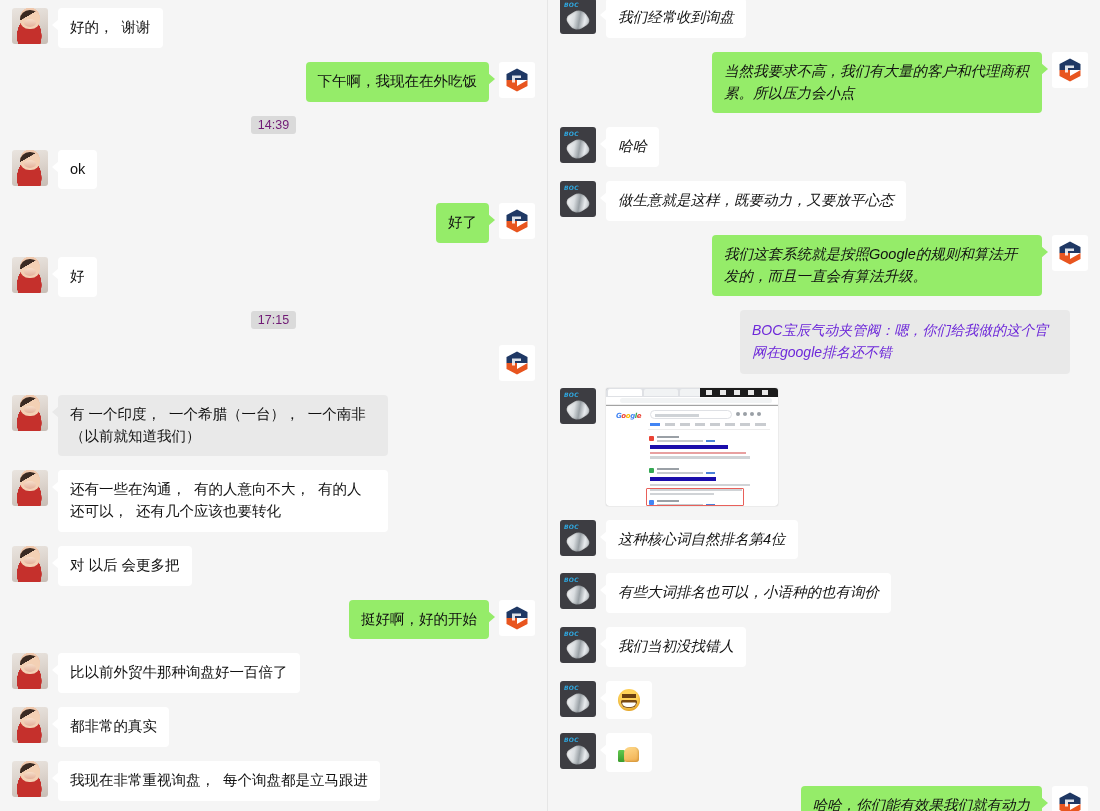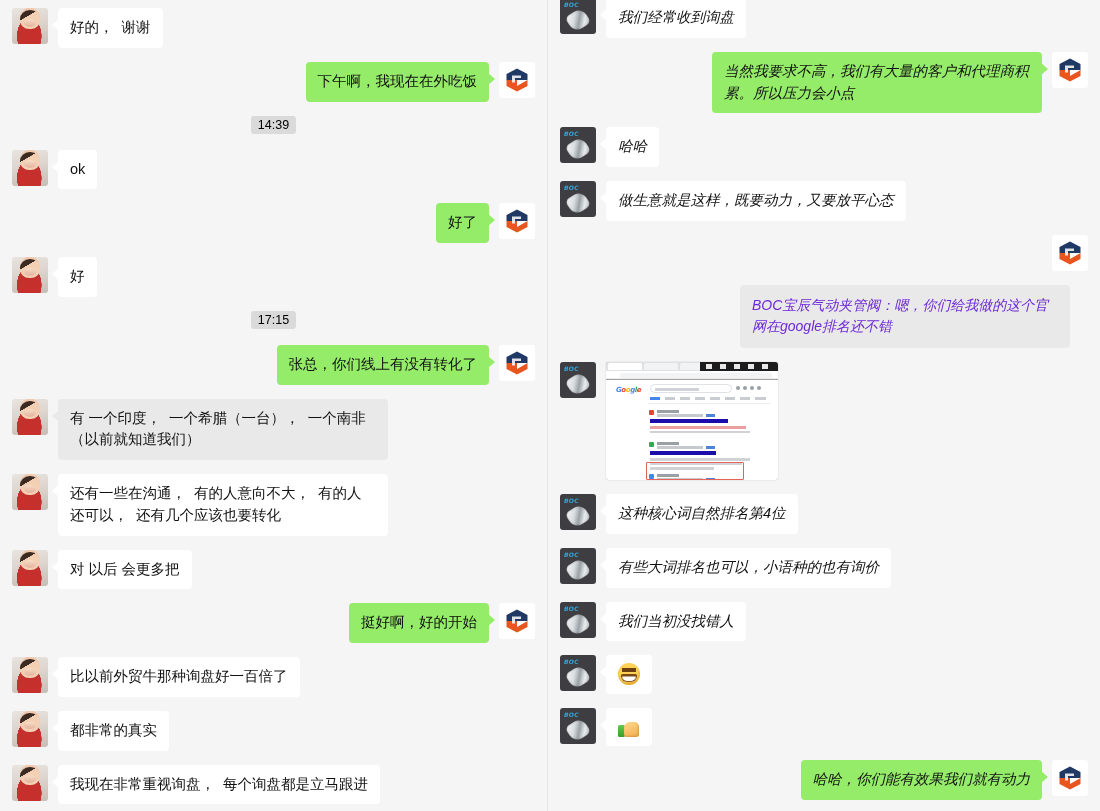--- a/index.html
+++ b/index.html
@@ -105,21 +105,21 @@
     padding: 10px 12px;
     font-size: 14px;
     line-height: 1.55;
     max-width: 330px;
   }
   .row.quoted-row { padding-right: 30px; }
 
   
   .time-row { display: flex; justify-content: center; margin-bottom: 16px; }
   .time-pill {
-    background: #DADADA; color: #000000;
+    background: #DADADA; color: #701a75;
     font-size: 12.5px; padding: 2px 7px; border-radius: 3px;
   }
 
   
   .img-msg {
     width: 172px; height: 118px;
     background: #ffffff; border-radius: 3px; overflow: hidden;
     position: relative; box-shadow: 0 0 0 1px rgba(0,0,0,.04);
   }
   .shot-chrome { position: absolute; inset: 0; background: #a3a3a3; }
@@ -241,21 +241,20 @@
           </div>
         </div>
         <div class="row in">
           <div class="avatar av-photo"></div>
           <div class="bubble white">好</div>
         </div>
         <div class="time-row">
           <span class="time-pill">17:15</span>
         </div>
         <div class="row out">
-          <div class="bubble green">张总，你们线上有没有转化了</div>
           <div class="avatar av-logo">
             <svg width="26" height="26" viewBox="0 0 26 26">
               <path d="M13 1.5 L23.5 7 L23.5 13 L13 13 L13 19 L2.5 13 L2.5 7 Z" fill="#1F3864"></path>
               <path d="M2.5 13 L13 13 L13 19 L23.5 13 L23.5 19 L13 24.5 L2.5 19 Z" fill="#E8551F"></path>
               <path d="M8 8.5 L17 8.5 L17 11 L11 11 L11 15.5 L8 15.5 Z" fill="#FFFFFF" opacity="0.85"></path>
             </svg>
           </div>
         </div>
         <div class="row in">
           <div class="avatar av-photo"></div>
@@ -321,20 +320,21 @@
           <div class="bubble white">哈哈</div>
         </div>
         <div class="row in">
           <div class="avatar av-boc">
             <span class="boc-txt">BOC</span>
             <span class="valve"></span>
           </div>
           <div class="bubble white">做生意就是这样，既要动力，又要放平心态</div>
         </div>
         <div class="row out">
+          <div class="bubble green">我们这套系统就是按照Google的规则和算法开发的，而且一直会有算法升级。</div>
           <div class="avatar av-logo">
             <svg width="26" height="26" viewBox="0 0 26 26">
               <path d="M13 1.5 L23.5 7 L23.5 13 L13 13 L13 19 L2.5 13 L2.5 7 Z" fill="#1F3864"></path>
               <path d="M2.5 13 L13 13 L13 19 L23.5 13 L23.5 19 L13 24.5 L2.5 19 Z" fill="#E8551F"></path>
               <path d="M8 8.5 L17 8.5 L17 11 L11 11 L11 15.5 L8 15.5 Z" fill="#FFFFFF" opacity="0.85"></path>
             </svg>
           </div>
         </div>
         <div class="row out quoted-row">
           <div class="quoted">BOC宝辰气动夹管阀：嗯，你们给我做的这个官网在google排名还不错</div>

